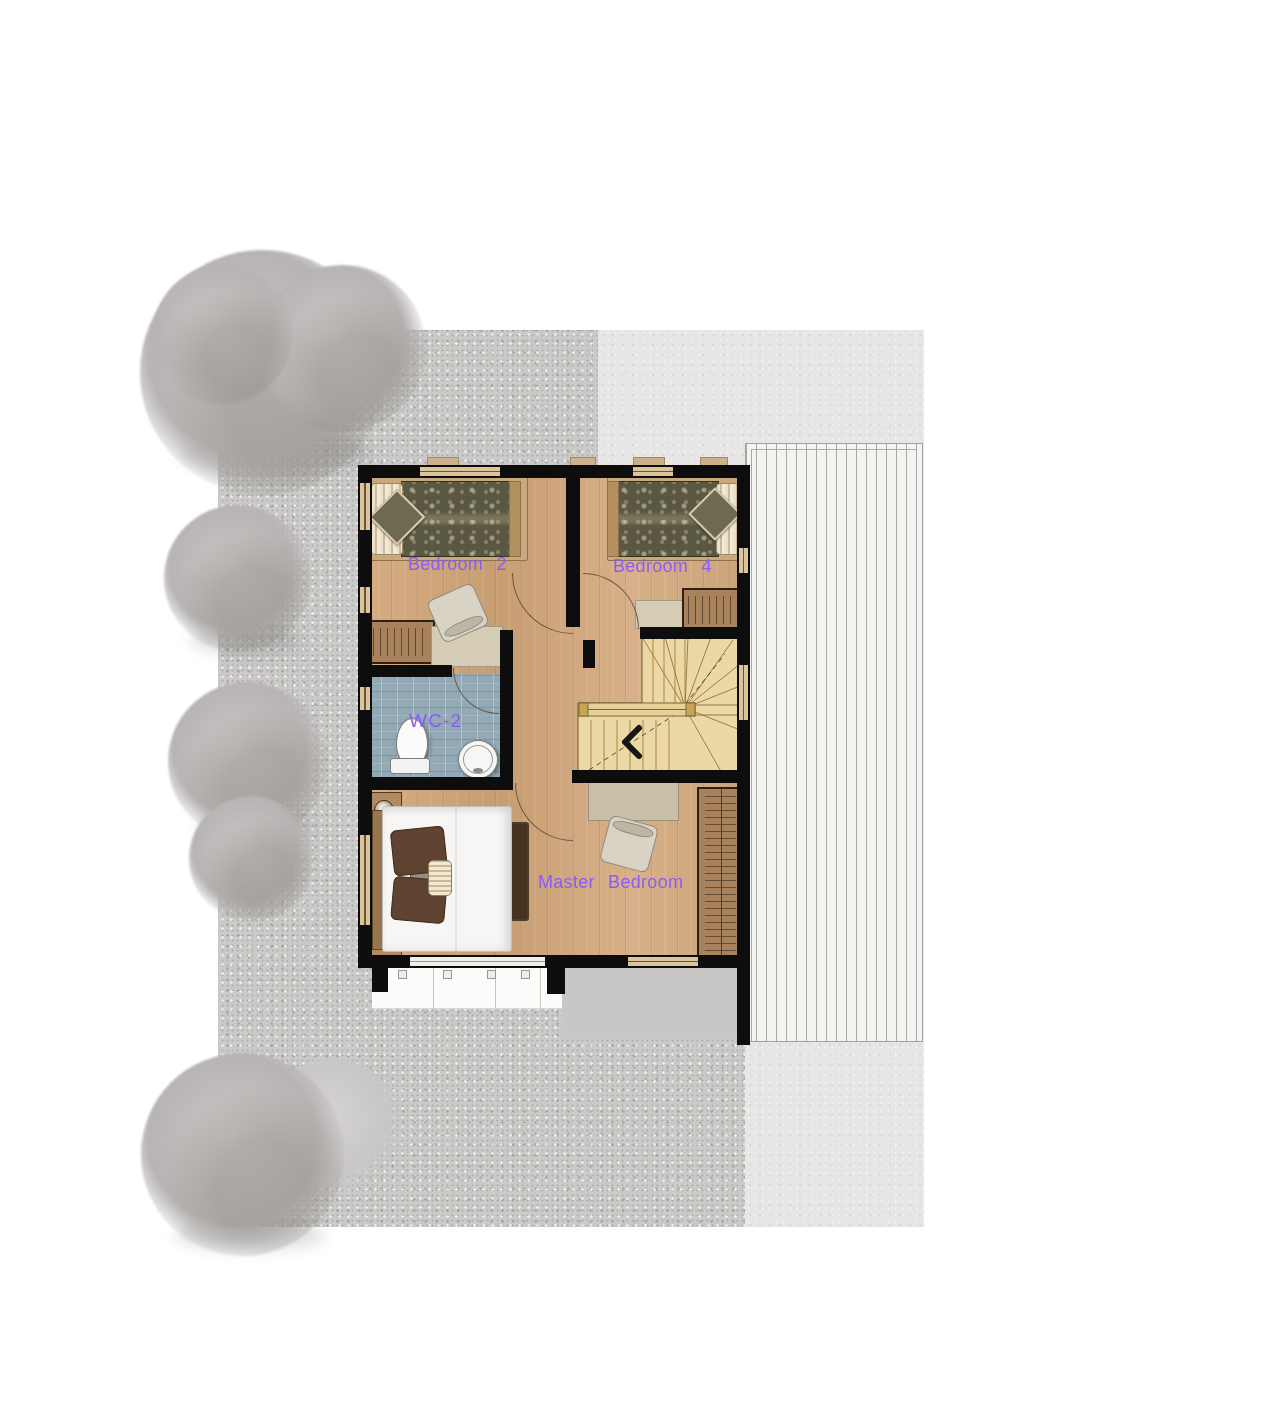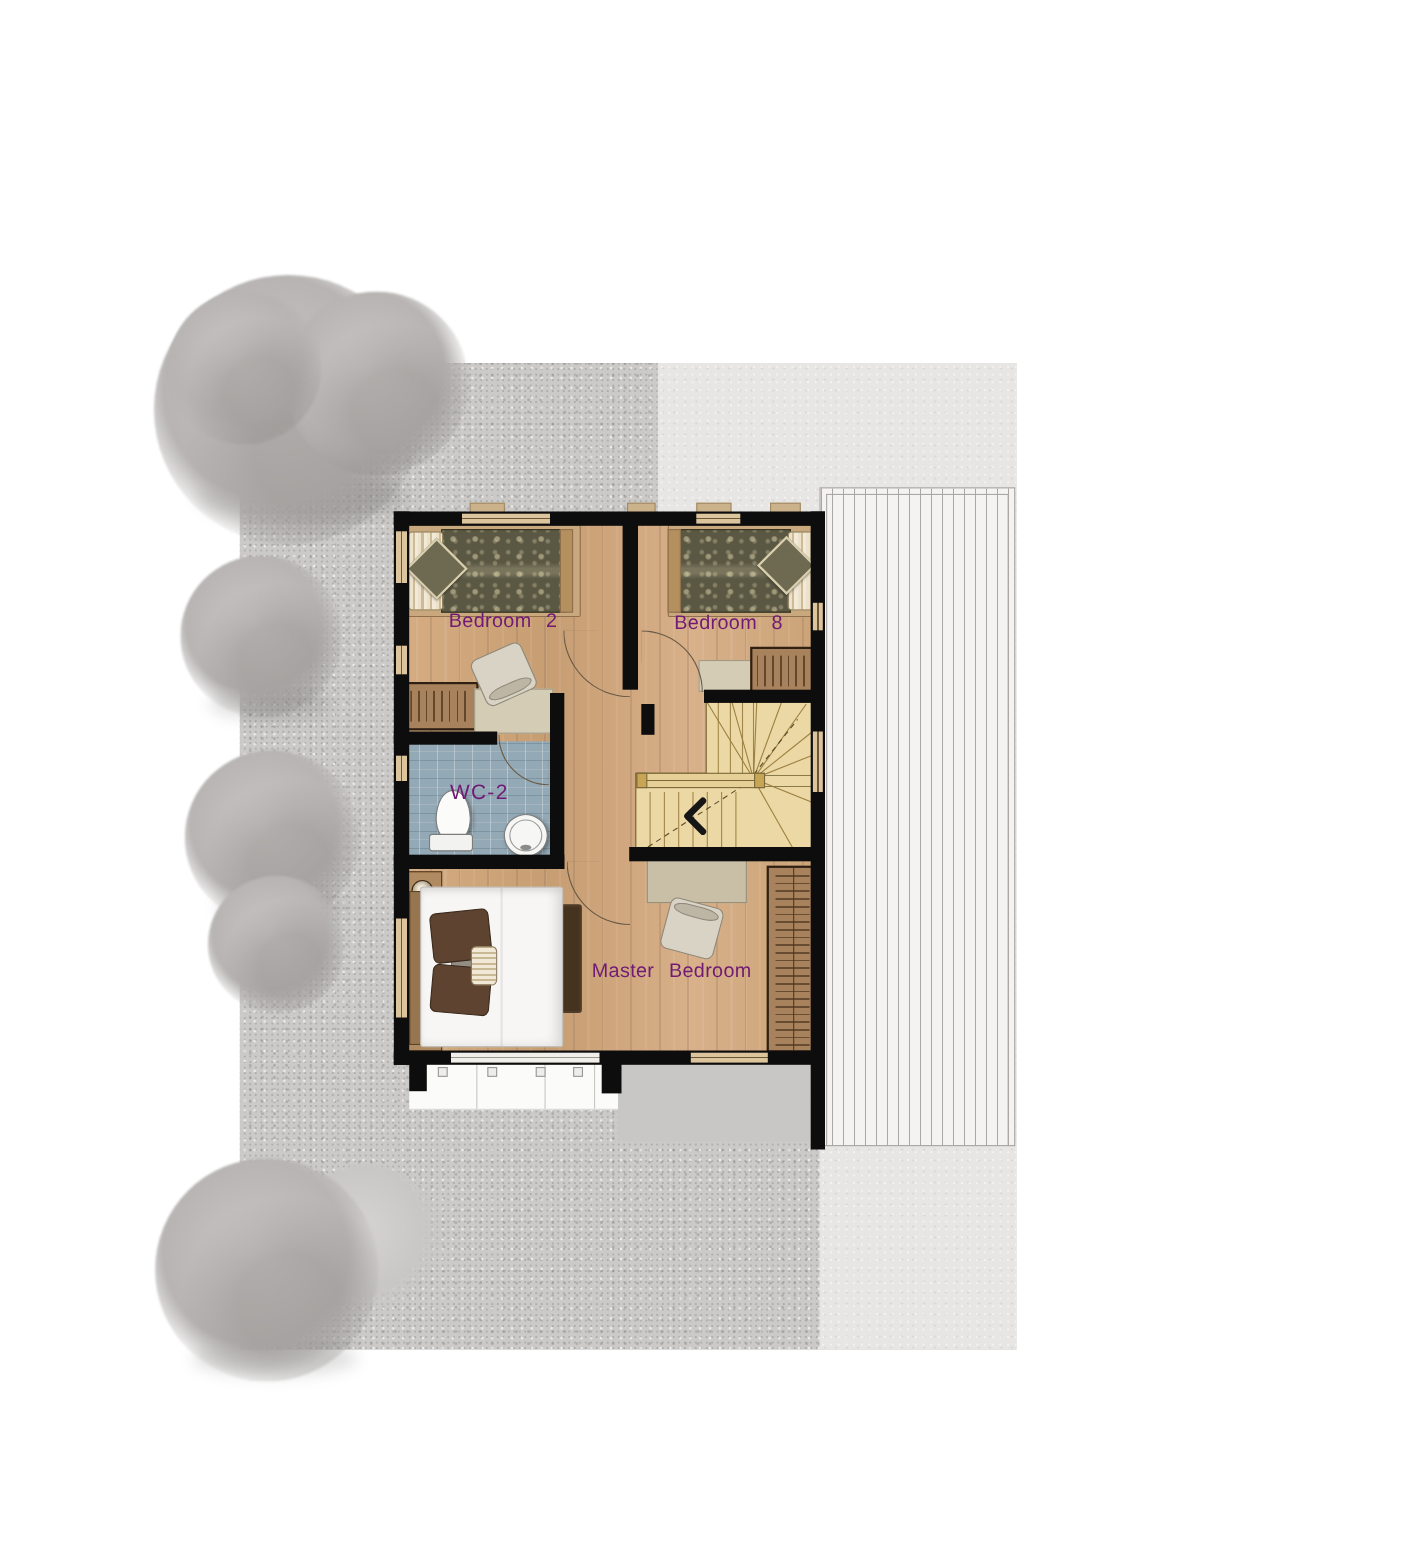--- a/index.html
+++ b/index.html
@@ -110,21 +110,21 @@
   .toilet-bowl{z-index:23;background:#fbfbfa;border:1.5px solid #7d7d7b;border-radius:50% 50% 46% 46%/55% 55% 45% 45%;
     box-shadow:2px 2px 4px rgba(0,0,0,.35);}
   .toilet-tank{z-index:24;background:#f2f2f0;border:1.5px solid #7d7d7b;border-radius:3px;}
   .sink{z-index:23;background:#f6f6f4;border:1.5px solid #7d7d7b;border-radius:50%;
     box-shadow:2px 2px 4px rgba(0,0,0,.35);}
   .sink::before{content:'';position:absolute;left:4px;top:4px;right:4px;bottom:4px;border:1px solid #9a9a98;border-radius:50%;}
   .sink::after{content:'';position:absolute;left:50%;bottom:5px;width:10px;height:5px;margin-left:-5px;
     background:#8b8b89;border-radius:50%;}
 
   
-  .room-label{z-index:50;color:#701a75;font-size:18px;word-spacing:8px;letter-spacing:.3px;white-space:nowrap;}
+  .room-label{z-index:50;color:#8b5cf6;font-size:18px;word-spacing:8px;letter-spacing:.3px;white-space:nowrap;}
   .room-label.small{font-size:19px;word-spacing:0;letter-spacing:1.2px;}
 
   
   .tree-blob{position:absolute;z-index:60;border-radius:50%;filter:blur(1px);
     background:
       radial-gradient(circle at 60% 66%, rgba(138,135,132,.38) 0 26%, transparent 55%),
       radial-gradient(circle at 45% 42%, #c9c6c5 0%, #b7b4b3 52%, rgba(183,180,179,0) 70%);}
   .tree-blob.light{background:
       radial-gradient(circle at 45% 42%, #d6d4d3 0%, #c9c7c6 52%, rgba(201,199,198,0) 70%);}
   .tree-shadow{position:absolute;z-index:58;border-radius:50%;background:rgba(0,0,0,.12);filter:blur(7px);}
@@ -249,21 +249,21 @@
 <div class="abs window win-v" style="left:739px;top:548px;width:9px;height:25px"></div>
 <div class="abs window win-v" style="left:739px;top:665px;width:9px;height:55px"></div>
 <div class="abs window win-w" style="left:410px;top:957px;width:135px;height:9px"></div>
 <div class="abs window win-h" style="left:628px;top:957px;width:70px;height:9px"></div>
 <div class="abs sill" style="left:427px;top:457px;width:30px;height:8px"></div>
 <div class="abs sill" style="left:570px;top:457px;width:24px;height:8px"></div>
 <div class="abs sill" style="left:633px;top:457px;width:30px;height:8px"></div>
 <div class="abs sill" style="left:700px;top:457px;width:26px;height:8px"></div>
 
 <div class="abs room-label" style="left:408px;top:554px">Bedroom 2</div>
-<div class="abs room-label" style="left:613px;top:556px">Bedroom 8</div>
+<div class="abs room-label" style="left:613px;top:556px">Bedroom 4</div>
 <div class="abs room-label small" style="left:409px;top:710px">WC-2</div>
 <div class="abs room-label" style="left:538px;top:872px">Master Bedroom</div>
 
 <div class="tree-shadow" style="left:180px;top:430px;width:190px;height:44px"></div>
 <div class="tree-blob" style="left:140px;top:250px;width:245px;height:245px"></div>
 <div class="tree-blob" style="left:259px;top:265px;width:167px;height:167px"></div>
 <div class="tree-blob" style="left:153px;top:265px;width:139px;height:139px"></div>
 <div class="tree-shadow" style="left:190px;top:626px;width:110px;height:28px"></div>
 <div class="tree-blob" style="left:164px;top:505px;width:147px;height:147px"></div>
 <div class="tree-shadow" style="left:197px;top:811px;width:116px;height:28px"></div>

